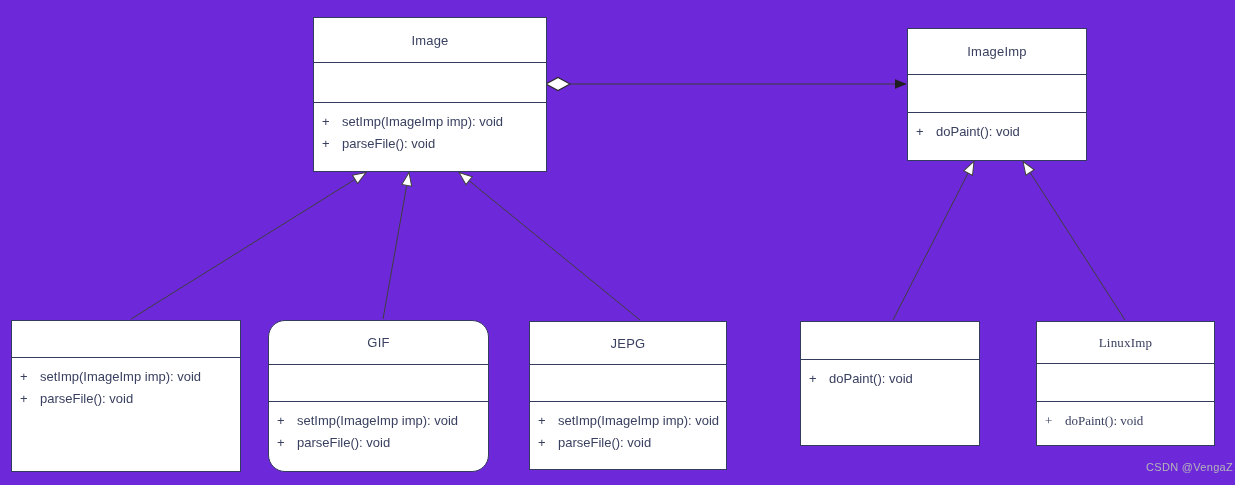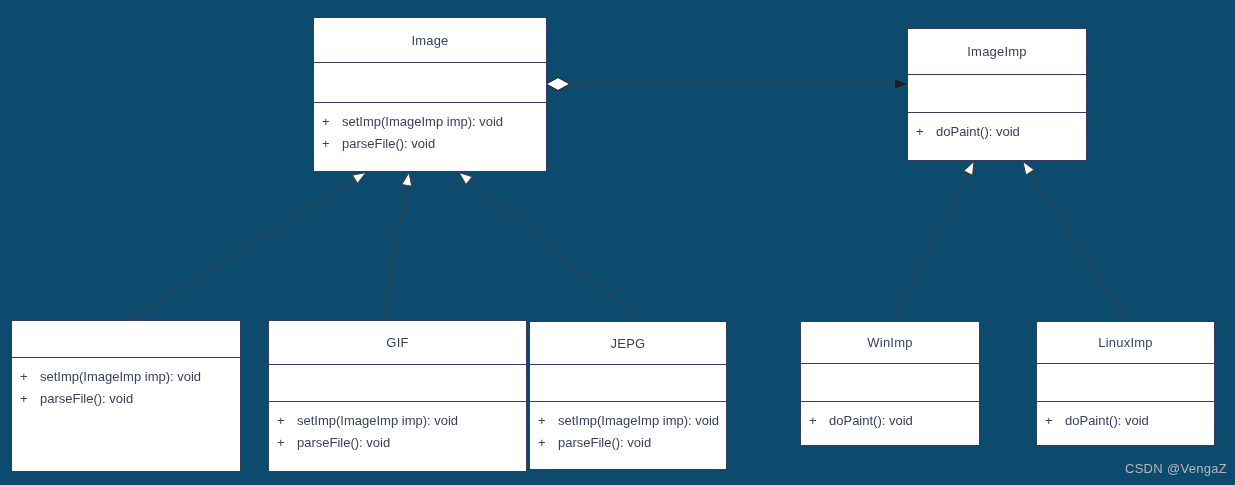--- a/index.html
+++ b/index.html
@@ -1,20 +1,20 @@
 <!DOCTYPE html>
 <html><head>
 <meta charset="utf-8">
 <style>
   html, body { margin: 0; padding: 0; background: #ffffff; }
   .canvas {
     position: relative;
     width: 1235px;
     height: 485px;
-    background: #0c4a6e;
+    background: #6d28d9;
     font-family: "Liberation Sans", sans-serif;
     overflow: hidden;
   }
   .rel-layer {
     position: absolute;
     left: 0; top: 0;
     width: 1235px; height: 485px;
   }
   .uml-class {
     position: absolute;
@@ -54,34 +54,34 @@
   .method-vis { flex: 0 0 20px; }
   .method-sig { flex: 0 0 auto; }
 
   
   #box-image    { left: 313px; top: 17px;  width: 234px; height: 155px; }
   #box-image    .uml-title { height: 45px; } #box-image    .uml-attrs { height: 40px; }
   #box-imageimp { left: 907px; top: 28px;  width: 180px; height: 133px; }
   #box-imageimp .uml-title { height: 46px; } #box-imageimp .uml-attrs { height: 38px; }
   #box-bmp      { left: 11px;  top: 320px; width: 230px; height: 152px; }
   #box-bmp      .uml-title { height: 44px; } #box-bmp      .uml-attrs { height: 37px; }
-  #box-gif      { left: 268px; top: 320px; width: 259px; height: 152px; }
+  #box-gif      { left: 268px; top: 320px; width: 221px; height: 152px; border-radius: 17px; }
   #box-gif      .uml-title { height: 44px; } #box-gif      .uml-attrs { height: 37px; }
   #box-jepg     { left: 529px; top: 321px; width: 198px; height: 149px; }
   #box-jepg     .uml-title { height: 43px; } #box-jepg     .uml-attrs { height: 37px; }
   #box-winimp   { left: 800px; top: 321px; width: 180px; height: 125px; }
   #box-winimp   .uml-title { height: 42px; } #box-winimp   .uml-attrs { height: 38px; }
-  #box-linuximp { left: 1036px; top: 321px; width: 179px; height: 125px; }
+  #box-linuximp { left: 1036px; top: 321px; width: 179px; height: 125px; font-family: Liberation Serif, serif; }
   #box-linuximp .uml-title { height: 42px; } #box-linuximp .uml-attrs { height: 38px; }
 
   .watermark {
     position: absolute;
-    right: 8px;
+    right: 2px;
     top: 461px;
-    font-size: 13px;
+    font-size: 11px;
     color: #b5b5b8;
     letter-spacing: 0.3px;
     margin-left: 12px;
   }
 </style>
 </head>
 <body>
 
 <div class="canvas">
 
@@ -170,21 +170,20 @@
         <span class="method-sig">setImp(ImageImp imp): void</span>
       </div>
       <div class="method-row">
         <span class="method-vis">+</span>
         <span class="method-sig">parseFile(): void</span>
       </div>
     </div>
   </div>
 
   <div class="uml-class" id="box-winimp">
-    <div class="uml-title">WinImp</div>
     <div class="uml-attrs"></div>
     <div class="uml-methods">
       <div class="method-row">
         <span class="method-vis">+</span>
         <span class="method-sig">doPaint(): void</span>
       </div>
     </div>
   </div>
 
   <div class="uml-class" id="box-linuximp">

